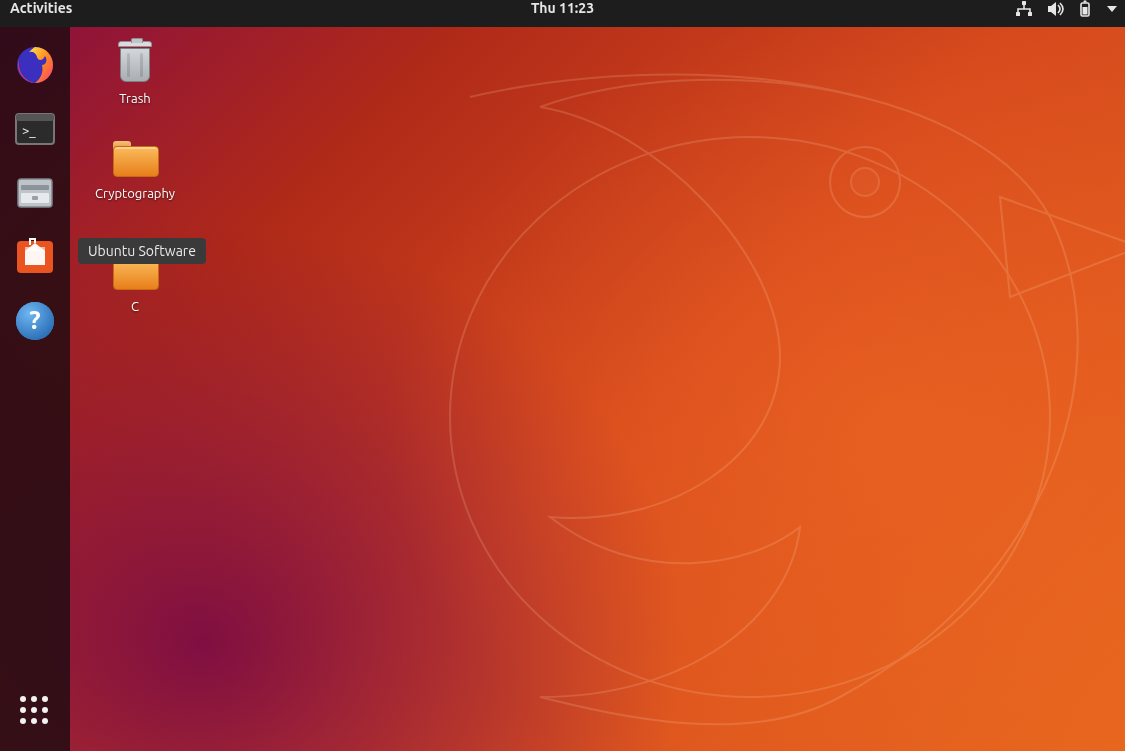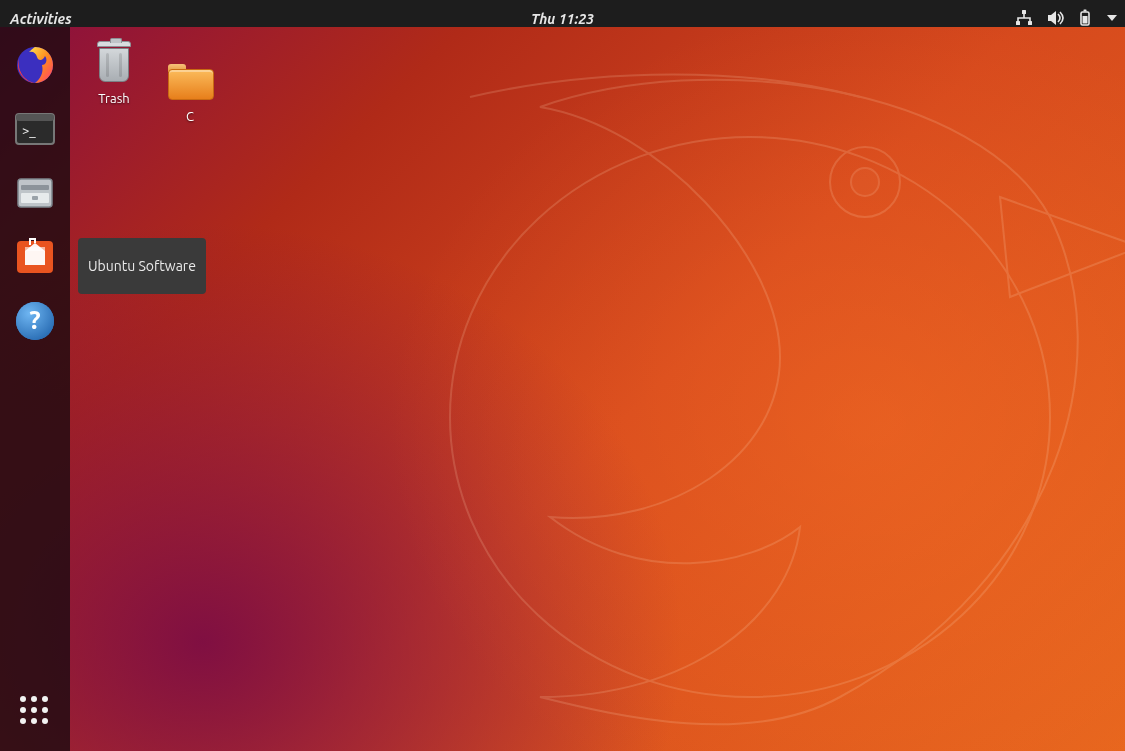--- a/index.html
+++ b/index.html
@@ -18,23 +18,22 @@
   
   .bird {
     position:absolute; top:30px; left:280px; width:900px; height:700px;
     opacity:0.18; pointer-events:none;
   }
 
   
   .topbar {
     position: absolute; top:0; left:0; right:0; height:27px;
     background:#1d1d1d; color:#e6e6e6; font-size:14px; font-weight:600;
-    display:flex; align-items:flex-end; padding:0 8px 0 10px;
+    display:flex; align-items:flex-start; padding:0 8px 0 10px;
     z-index:10;
-    font-style:italic;
   }
   .topbar .activities { cursor:pointer; }
   .topbar .clock { position:absolute; left:50%; transform:translateX(-50%); cursor:pointer; }
   .topbar .system { margin-left:auto; display:flex; align-items:center; gap:14px; }
   .topbar .sysicon { display:inline-flex; align-items:center; }
   .caret-down {
     width:0;height:0;border-left:5px solid transparent;border-right:5px solid transparent;
     border-top:6px solid #e6e6e6; margin-left:2px;
   }
 
@@ -58,28 +57,28 @@
   .grid9 {
     width:30px; height:30px; display:grid; grid-template-columns:repeat(3,6px);
     grid-template-rows:repeat(3,6px); gap:5px;
   }
   .grid9 span { background:#f2f2f2; border-radius:50%; }
 
   
   .tooltip {
     position:absolute; left:78px; top:238px;
     background:#3a3a3a; color:#eaeaea; font-size:14px;
-    padding:20px 10px; border-radius:4px; white-space:nowrap;
+    padding:5px 10px; border-radius:4px; white-space:nowrap;
     z-index:20;
   }
 
   
   .desktop-icons {
     position:absolute; top:12px; left:90px;
-    display:flex; gap:28px;
+    display:flex; flex-direction:column; gap:28px;
     width:90px; z-index:3;
   }
   .dicon {
     display:flex; flex-direction:column; align-items:center;
     color:#fff; font-size:13px; text-align:center; cursor:pointer;
     text-shadow:0 1px 2px rgba(0,0,0,0.6);
   }
   .dicon .glyph { width:48px; height:48px; display:flex; align-items:center; justify-content:center; }
   .dicon .label { margin-top:4px; line-height:1.15; max-width:86px; word-break:break-word; }
 
@@ -195,20 +194,26 @@
     <div class="dicon">
       <div class="glyph">
         <div class="trash">
             <div class="trash-lid"></div>
             <div class="trash-body"></div>
           </div>
       </div>
       <div class="label">Trash</div>
     </div>
 
+    <div class="dicon">
+      <div class="glyph">
+          <div class="folder"></div>
+        </div>
+      <div class="label">Cryptography</div>
+    </div>
 
 
     <div class="dicon" style="margin-top:18px;">
       <div class="glyph">
           <div class="folder"></div>
         </div>
       <div class="label">C</div>
     </div>
 
 

